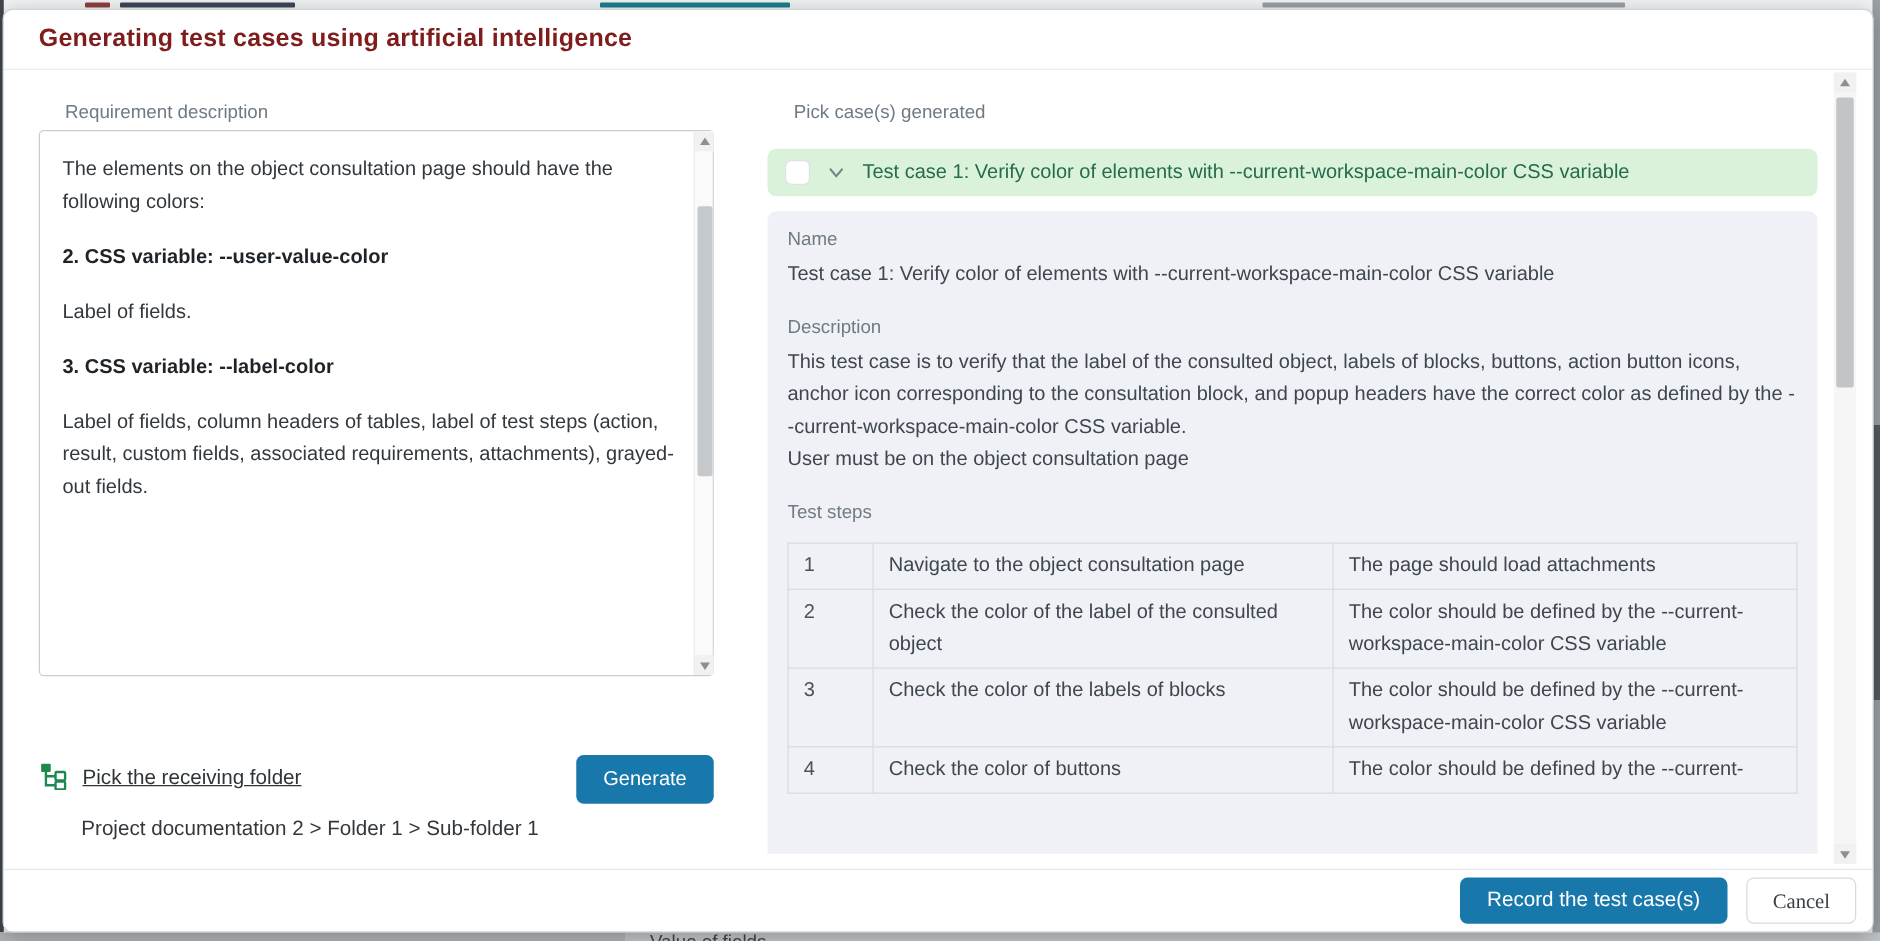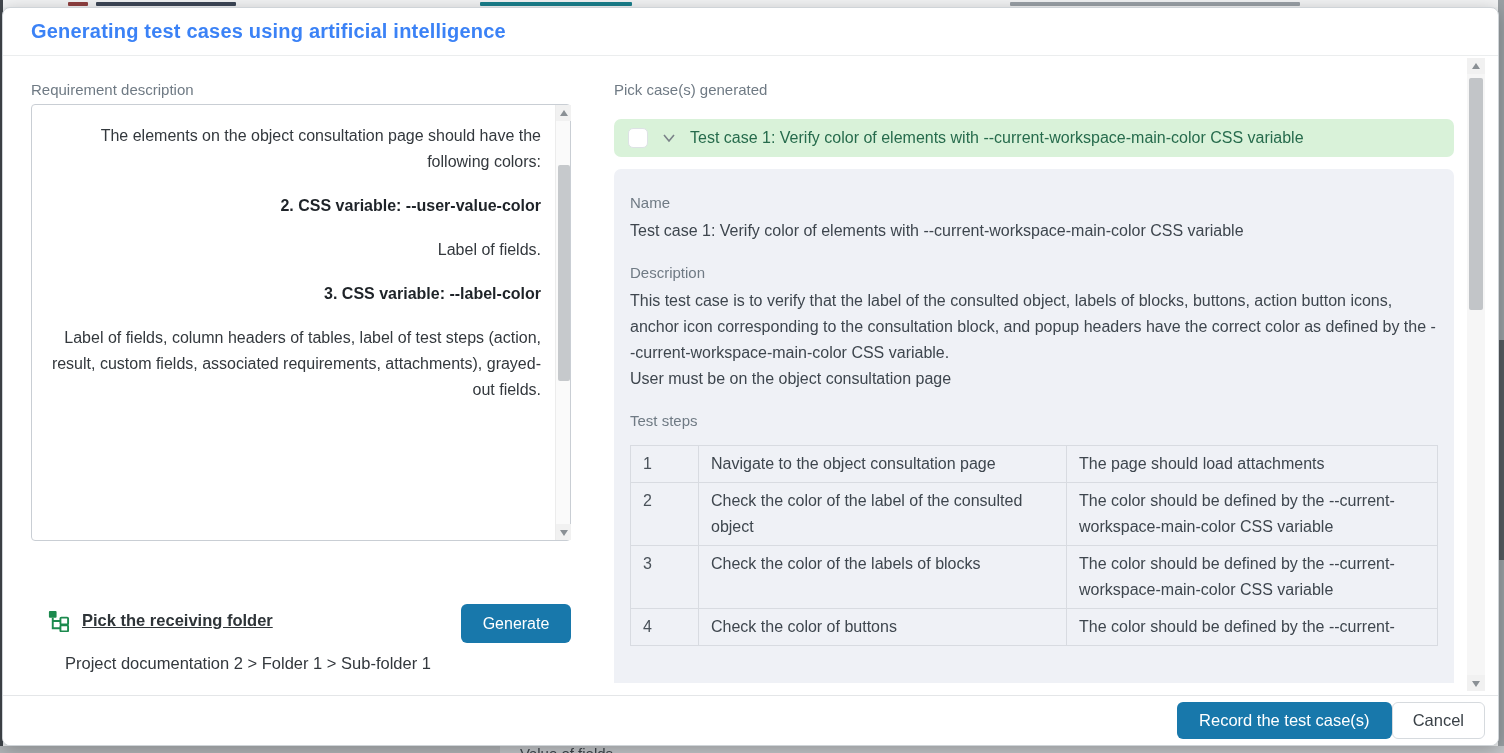--- a/index.html
+++ b/index.html
@@ -21,83 +21,83 @@
   .bottom-strip { position:absolute; left:0; top:746px; width:1504px; height:7px; background:#c3c6c9; overflow:hidden; }
   .bottom-strip .shade { position:absolute; left:0; top:0; width:500px; height:7px; background:#b2b5b8; }
   .bottom-glimpse { position:absolute; left:520px; top:0; height:7px; overflow:hidden;
                     font-size:15px; line-height:15px; color:#3f454b; }
 
   
   .modal { position:absolute; left:2px; top:7px; width:1497px; height:739px;
            background:#fff; border:1px solid #cfd4d8; border-radius:8px;
            box-shadow:0 4px 18px rgba(0,0,0,.25); overflow:hidden; }
   .modal-header { height:48px; border-bottom:1px solid #ebedee; display:flex; align-items:center; padding:0 28px; }
-  .modal-title { font-size:20px; font-weight:600; color:#3b82f6; letter-spacing:.2px; }
+  .modal-title { font-size:20px; font-weight:600; color:#7f1d1d; letter-spacing:.2px; }
   .modal-body { position:relative; width:100%; height:640px; }
 
-  .section-label { font-size:15px; color:#6f7a84; }
+  .section-label { font-size:15px; color:#6f7a84;margin-left:21px; }
 
   
   .left-label { position:absolute; left:28px; top:25px; }
   .editor { position:absolute; left:28px; top:48px; width:540px; height:437px;
-            border:1px solid #c9ced4; border-radius:4px; background:#fff; display:flex;text-align:right; }
+            border:1px solid #c9ced4; border-radius:4px; background:#fff; display:flex; }
   .editor-text { flex:1; padding:18px 14px 10px 18px; font-size:16px; color:#33383d; overflow:hidden; }
   .rt-p { margin:0 0 16px; line-height:26px; }
   .rt-h { margin:18px 0; line-height:26px; font-weight:bold; color:#1e2328; }
   
   .vscroll { width:15px; background:#fafafa; border-left:1px solid #ececec; position:relative; flex:0 0 15px; }
   .sb-arrow { position:absolute; left:0; width:15px; height:16px; background:#f1f1f1; }
   .sb-arrow.up { top:0; } .sb-arrow.down { bottom:0; }
   .sb-arrow:after { content:""; position:absolute; left:3.5px; border-left:4px solid transparent; border-right:4px solid transparent; }
   .sb-arrow.up:after { top:5px; border-bottom:6px solid #8a9095; }
   .sb-arrow.down:after { top:6px; border-top:6px solid #8a9095; }
   .sb-thumb { position:absolute; left:1.5px; width:12px; background:#c6c9cc; border-radius:2px; }
   .editor .sb-thumb { top:60px; height:216px; }
 
   .generate-btn { position:absolute; left:458px; top:502px; width:110px; height:39px;
                   background:#1878ab; color:#fff; font-size:16px; border:none; border-radius:6px;
                   font-family:inherit; cursor:pointer;margin-top:46px; }
 
-  .folder-row { position:absolute; left:44px; top:553px; display:flex; align-items:center; gap:12px;font-weight:bold; }
+  .folder-row { position:absolute; left:28px; top:553px; display:flex; align-items:flex-end; gap:12px; }
   .tree-icon { width:23px; height:23px; display:block; }
   .folder-link { font-size:16.5px; color:#2e3438; text-decoration:underline; cursor:pointer; }
   .breadcrumb { position:absolute; left:62px; top:598px; font-size:16.5px; color:#33383d; }
 
   
   .right-label { position:absolute; left:611px; top:25px; }
   .tc-banner { position:absolute; left:611px; top:63px; width:840px; height:38px; background:#d9f2d9;
                border-radius:7px; display:flex; align-items:center; padding:0 14px; gap:14px; cursor:pointer; }
   .tc-checkbox { width:20px; height:20px; background:#fff; border:1px solid #dde2e5; border-radius:5px; flex:0 0 20px; }
   .chevron { width:14px; height:14px; flex:0 0 14px; }
   .tc-banner-title { font-size:16px; color:#266b4c; }
 
   .details-panel { position:absolute; left:611px; top:113px; width:840px; height:514px;
                    background:#eff1f6; border-radius:7px 7px 0 0; padding:14px 16px; overflow:hidden; }
   .dt-label { font-size:15px; color:#6f7a84; margin:20px 0 7px; }
-  .dt-label.first { margin-top:11px; }
+  .dt-label.first { margin-top:0; }
   .dt-value { font-size:16px; color:#3e464e; line-height:26px; }
   .steps-table { width:100%; border-collapse:collapse; margin-top:16px; background:transparent; }
   .steps-table td { border:1px solid #d8dbe1; font-size:16px; color:#3e464e;
                     padding:5px 12px; line-height:26px; vertical-align:top; }
   .steps-table td.num { width:68px; color:#4a525a; }
   .steps-table td.action { width:368px;margin-left:45px; }
 
   .panel-scrollbar { position:absolute; left:1464px; top:2px; width:18px; height:633px; background:#f6f6f6; }
   .panel-scrollbar .sb-arrow { width:18px; }
   .panel-scrollbar .sb-arrow:after { left:5px; }
   .panel-scrollbar .sb-thumb { left:2px; width:14px; top:20px; height:232px; background:#c2c5c8; }
 
   
   .modal-footer { position:absolute; left:0; bottom:0; width:100%; height:50px; background:#fff;
                   border-top:1px solid #e4e6e8; display:flex; align-items:center; justify-content:flex-end;
-                  padding:0 13px; }
+                  gap:15px; padding:0 13px; }
   .record-btn { height:37px; padding:0 22px; background:#1878ab; color:#fff; font-size:16.5px;
                 border:none; border-radius:6px; font-family:inherit; cursor:pointer; }
   .cancel-btn { height:37px; padding:0 20px; background:#fff; color:#3a4147; font-size:16.5px;
-                border:1px solid #d6dade; border-radius:6px; font-family:Liberation Sans, sans-serif; cursor:pointer; }
+                border:1px solid #d6dade; border-radius:6px; font-family:Liberation Serif, serif; cursor:pointer; }
 </style>
 </head>
 <body>
 
 <div class="top-strip">
   <div class="smudge red"></div>
   <div class="smudge navy"></div>
   <div class="smudge teal"></div>
   <div class="smudge gray"></div>
 </div>

